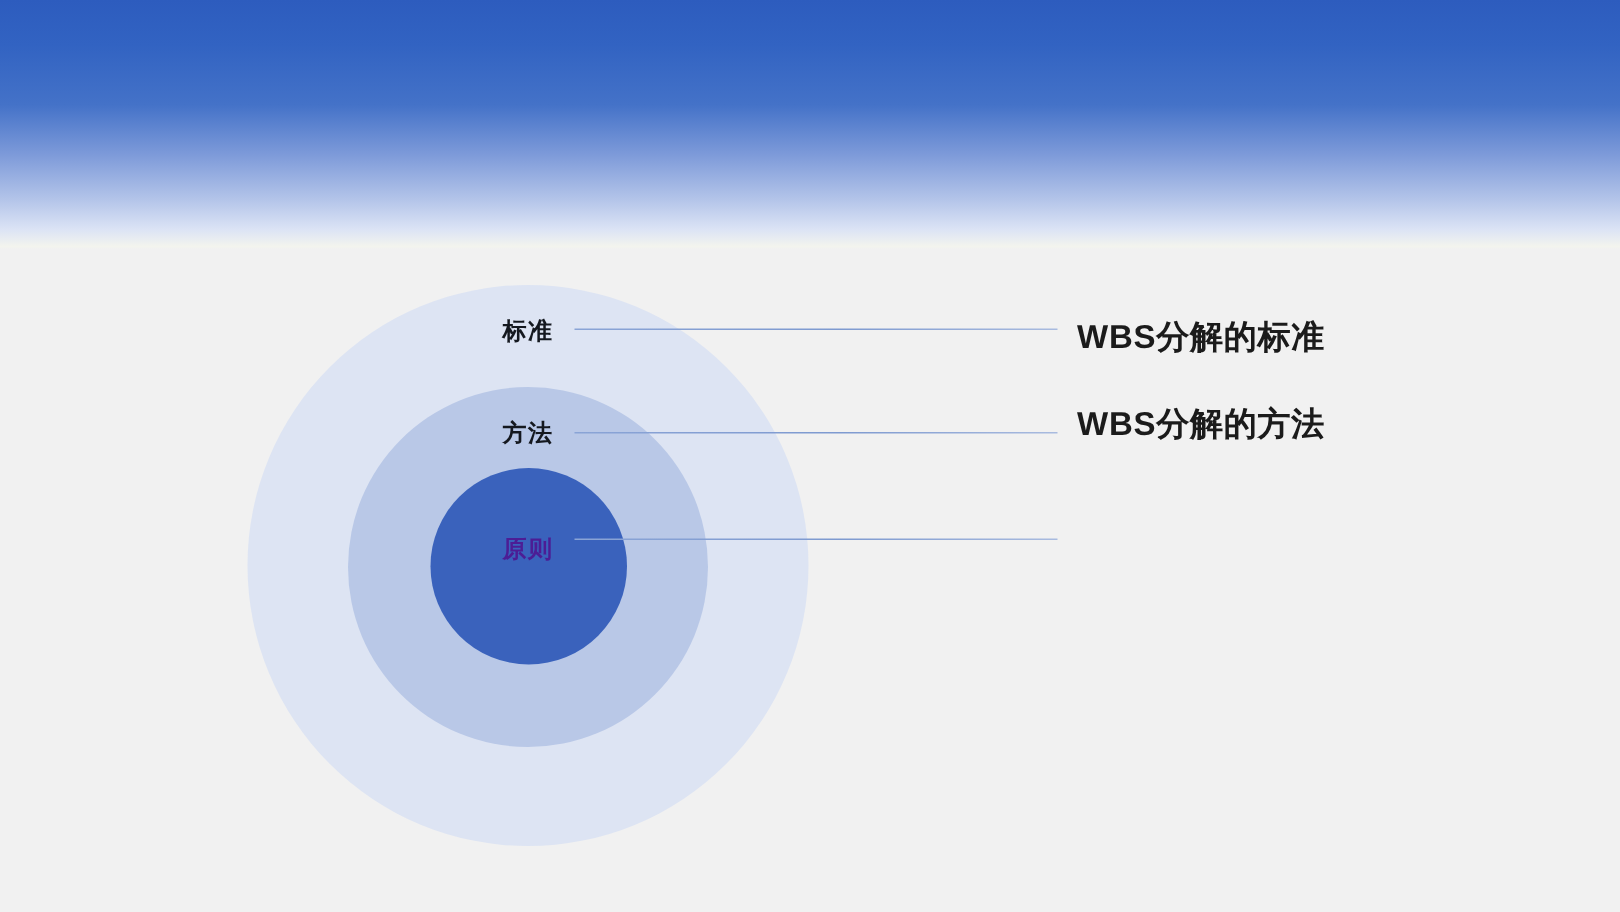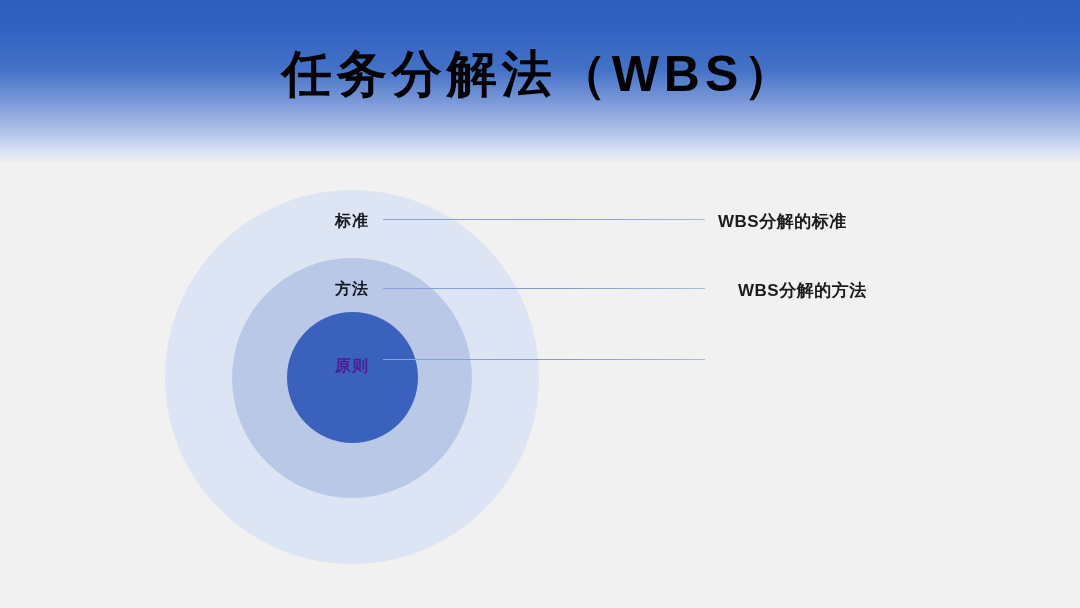--- a/index.html
+++ b/index.html
@@ -114,38 +114,37 @@
     background: linear-gradient(to right, #8aa4d6 0%, #7e9ad0 55%, #a9bbdf 100%);
   }
   .connector-1 { left: 383px; top: 53px; width: 322px; }
   .connector-2 { left: 383px; top: 122px; width: 322px; }
   .connector-3 { left: 383px; top: 193px; width: 322px; }
 
   
   .callout {
     position: absolute;
     left: 718px;
-    font-size: 17px;
+    font-size: 22px;
     font-weight: 700;
     color: #1b1b1b;
     letter-spacing: 0.5px;
     white-space: nowrap;
   }
   .callout-1 { top: 44px; }
-  .callout-2 { top: 113px; margin-left: 20px; }
+  .callout-2 { top: 102px; }
   .callout-3 { top: 184px; }
 </style>
 </head>
 <body>
 
 <div class="slide">
 
   <div class="header-band"></div>
 
-  <div class="header-title">任务分解法（WBS）</div>
 
   <div class="diagram">
 
     <div class="ring ring-outer"></div>
     <div class="ring ring-middle"></div>
     <div class="ring ring-inner"></div>
 
     <div class="ring-label ring-label-middle">方法</div>
     <div class="ring-label ring-label-outer">标准</div>
     <div class="ring-label ring-label-inner">原则</div>

